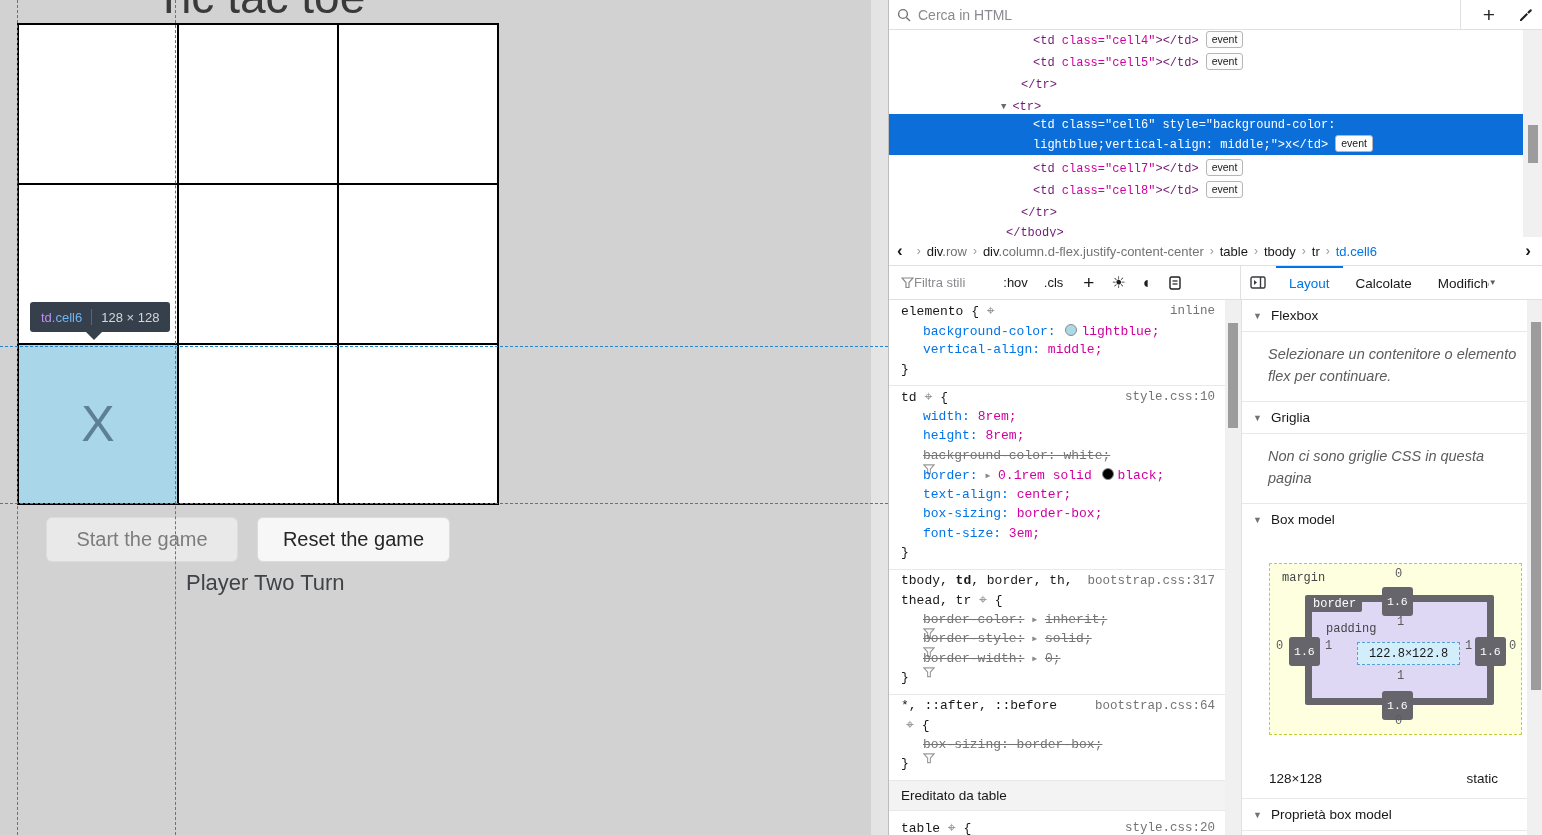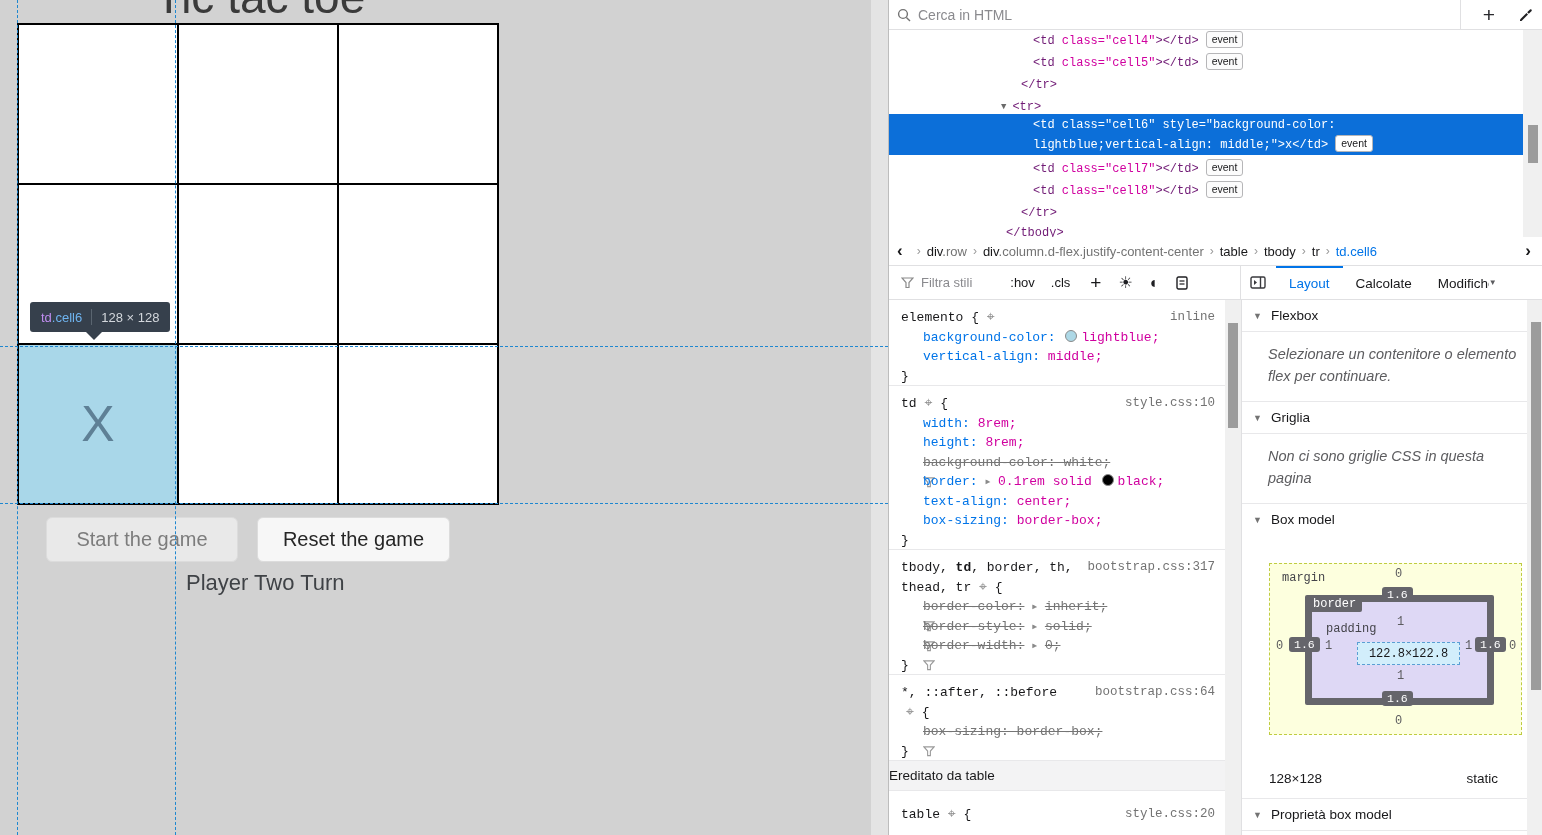--- a/index.html
+++ b/index.html
@@ -64,67 +64,67 @@
   #crumbs .nav-arrow{font-size:17px;font-weight:bold;color:#18181a;padding:0 8px}
   #crumbs .csep{color:#9b9b9b;padding:0 6px;font-size:12px}
   .crumb .ctag{color:#18181a}
   .crumb .crest{color:#737373}
   .crumb.selected .ctag,.crumb.selected .crest{color:#0074e8}
   #crumb-fwd{position:absolute;right:4px;background:#fff;padding-left:4px}
 
   
   #tbar{position:absolute;left:0;top:266px;width:654px;height:34px;border-bottom:1px solid #e0e0e2;box-sizing:border-box}
   #tbar-left{position:absolute;left:0;top:0;width:352px;height:33px;display:flex;align-items:center;border-right:1px solid #e0e0e2;box-sizing:border-box}
-  #tbar-left .ph{color:#8a8a8e;font-size:13px;margin-left:7px}
+  #tbar-left .ph{color:#8a8a8e;font-size:13px;}
   .tool-txt{color:#18181a;font-size:13px}
   #hov-btn{margin-left:38px}
   #cls-btn{margin-left:16px}
   #tb-plus{margin-left:20px;font-size:19px}
   .tool-ic{margin-left:17px;font-size:16px;color:#1f1f22;line-height:1}
   #tbar-right{position:absolute;left:352px;top:0;width:302px;height:33px;display:flex;align-items:stretch}
   #panel-toggle{display:flex;align-items:center;margin:0 10px 0 9px}
   .side-tab{display:flex;align-items:center;padding:3px 13px;font-size:13.5px;color:#18181a;border-top:2px solid transparent;box-sizing:border-box}
   .side-tab.active{color:#0074e8;border-top-color:#0074e8}
   #tab-changes{padding-right:2px;max-width:64px;overflow:hidden;white-space:nowrap}
   #changes-caret{display:flex;align-items:center;font-size:8px;color:#5c5c5f;padding-right:4px}
 
   
   #rules{position:absolute;left:0;top:300px;width:352px;height:535px;overflow:hidden;
          font-family:"Liberation Mono","DejaVu Sans Mono",monospace;font-size:13px;color:#18181a}
   .rule{border-bottom:1px solid #e8e8ea;padding:4px 0 3px}
-  .rline{height:19.5px;line-height:27px;padding-left:12px;position:relative;white-space:pre}
+  .rline{height:19.5px;line-height:14px;padding-left:12px;position:relative;white-space:pre}
   .pline{padding-left:34px}
   .src{position:absolute;right:26px;top:0;color:#737373;font-size:12.5px}
   .pn{color:#0074e8}
   .pv{color:#d0009f}
   .ps{color:#757575;text-decoration:line-through}
   .arrow8{color:#8a8a8a;font-size:8px;vertical-align:1px}
   .target{color:#8a8a8a;font-size:14px}
   .sw{display:inline-block;width:10px;height:10px;border-radius:50%;border:1px solid #8a8a8a;vertical-align:-1px;margin:0 4px 0 2px}
   .funnel{margin-left:8px;vertical-align:-1px}
   .bold{font-weight:bold}
-  #inherited{background:#f3f3f4;border-bottom:1px solid #e8e8ea;padding:7px 0;
+  #inherited{background:#f3f3f4;border-bottom:1px solid #e8e8ea;padding:7px 12px;
              font-family:"Liberation Sans",sans-serif;font-size:13.5px;color:#18181a}
 
   
   #layoutpane{position:absolute;left:352px;top:300px;width:302px;height:535px;overflow:hidden;border-left:1px solid #e0e0e2;box-sizing:border-box}
   .sec-h{height:31px;display:flex;align-items:center;gap:9px;padding-left:11px;border-bottom:1px solid #e8e8ea;
          font-size:13.5px;color:#18181a}
   .tri{color:#737373;font-size:9px}
   .empty{padding:11px 20px 14px 26px;font-style:italic;color:#5c5c5f;font-size:14.5px;line-height:22px;border-bottom:1px solid #e8e8ea}
   #bm{position:relative;width:253px;height:172px;margin:28px 0 0 27px;
       font-family:"Liberation Mono","DejaVu Sans Mono",monospace;font-size:12px;color:#44444a}
   #bm-margin{position:absolute;left:0;top:0;right:0;bottom:0;background:#fdffde;border:1px dashed #bfcc40;box-sizing:border-box}
   #bm-border{position:absolute;left:36px;top:32px;width:189px;height:110px;background:#65656b;border-radius:2px}
   #bm-padding{position:absolute;left:43px;top:39px;width:175px;height:96px;background:#ded8f5}
   #bm-content{position:absolute;left:88px;top:79px;width:103px;height:23px;background:#d2eefb;border:1px dashed #5a9fd4;
               box-sizing:border-box;display:flex;align-items:center;justify-content:center;color:#18181a}
   .bm-lbl{position:absolute}
   #lbl-border{background:#65656b;color:#fff;border-radius:2px;padding:1px 6px}
-  .vb{position:absolute;background:#65656b;color:#fff;border-radius:3px;padding:1px 5px;font-size:11.5px}
+  .vb{position:absolute;background:#65656b;color:#fff;border-radius:3px;padding:8px 5px;font-size:11.5px}
   .num{position:absolute;color:#5c5c5f}
   #posrow{display:flex;justify-content:space-between;margin:36px 45px 0 27px;font-size:13.5px;color:#18181a}
   #clipped-prop{padding:8px 0 0 27px;font-family:"Liberation Mono","DejaVu Sans Mono",monospace;font-size:12.5px;display:flex}
   svg{display:block}
 </style>
 </head>
 <body>
 
 <div id="page">
   <div id="page-scroll-strip"></div>
@@ -274,20 +274,21 @@
     <div class="rule">
       <div class="rline"><span>td</span> <span class="target">⌖</span> <span>{</span><span class="src">style.css:10</span></div>
       <div class="rline pline"><span class="pn">width:</span> <span class="pv">8rem;</span></div>
       <div class="rline pline"><span class="pn">height:</span> <span class="pv">8rem;</span></div>
       <div class="rline pline"><span class="ps">background-color: white;</span><span class="funnel"><svg width="12" height="11" viewBox="0 0 13 12">
               <path d="M1 1 L12 1 L8 5.5 L8 10.5 L5 10.5 L5 5.5 Z" fill="none" stroke="#9a9a9a" stroke-width="1.2"></path>
             </svg></span></div>
       <div class="rline pline"><span class="pn">border:</span> <span class="arrow8">▶</span> <span class="pv">0.1rem solid</span> <span class="sw" style="background:#000"></span><span class="pv">black;</span></div>
       <div class="rline pline"><span class="pn">text-align:</span> <span class="pv">center;</span></div>
       <div class="rline pline"><span class="pn">box-sizing:</span> <span class="pv">border-box;</span></div>
+      <div class="rline pline"><span class="pn">font-size:</span> <span class="pv">3em;</span></div>
       <div class="rline">}</div>
     </div>
 
     <div class="rule">
       <div class="rline"><span>tbody, </span><span class="bold">td</span><span>, border, th,</span><span class="src">bootstrap.css:317</span></div>
       <div class="rline"><span>thead, tr</span> <span class="target">⌖</span> <span>{</span></div>
       <div class="rline pline"><span class="ps">border-color:</span> <span class="arrow8">▶</span> <span class="ps">inherit;</span><span class="funnel"><svg width="12" height="11" viewBox="0 0 13 12">
               <path d="M1 1 L12 1 L8 5.5 L8 10.5 L5 10.5 L5 5.5 Z" fill="none" stroke="#9a9a9a" stroke-width="1.2"></path>
             </svg></span></div>
       <div class="rline pline"><span class="ps">border-style:</span> <span class="arrow8">▶</span> <span class="ps">solid;</span><span class="funnel"><svg width="12" height="11" viewBox="0 0 13 12">

